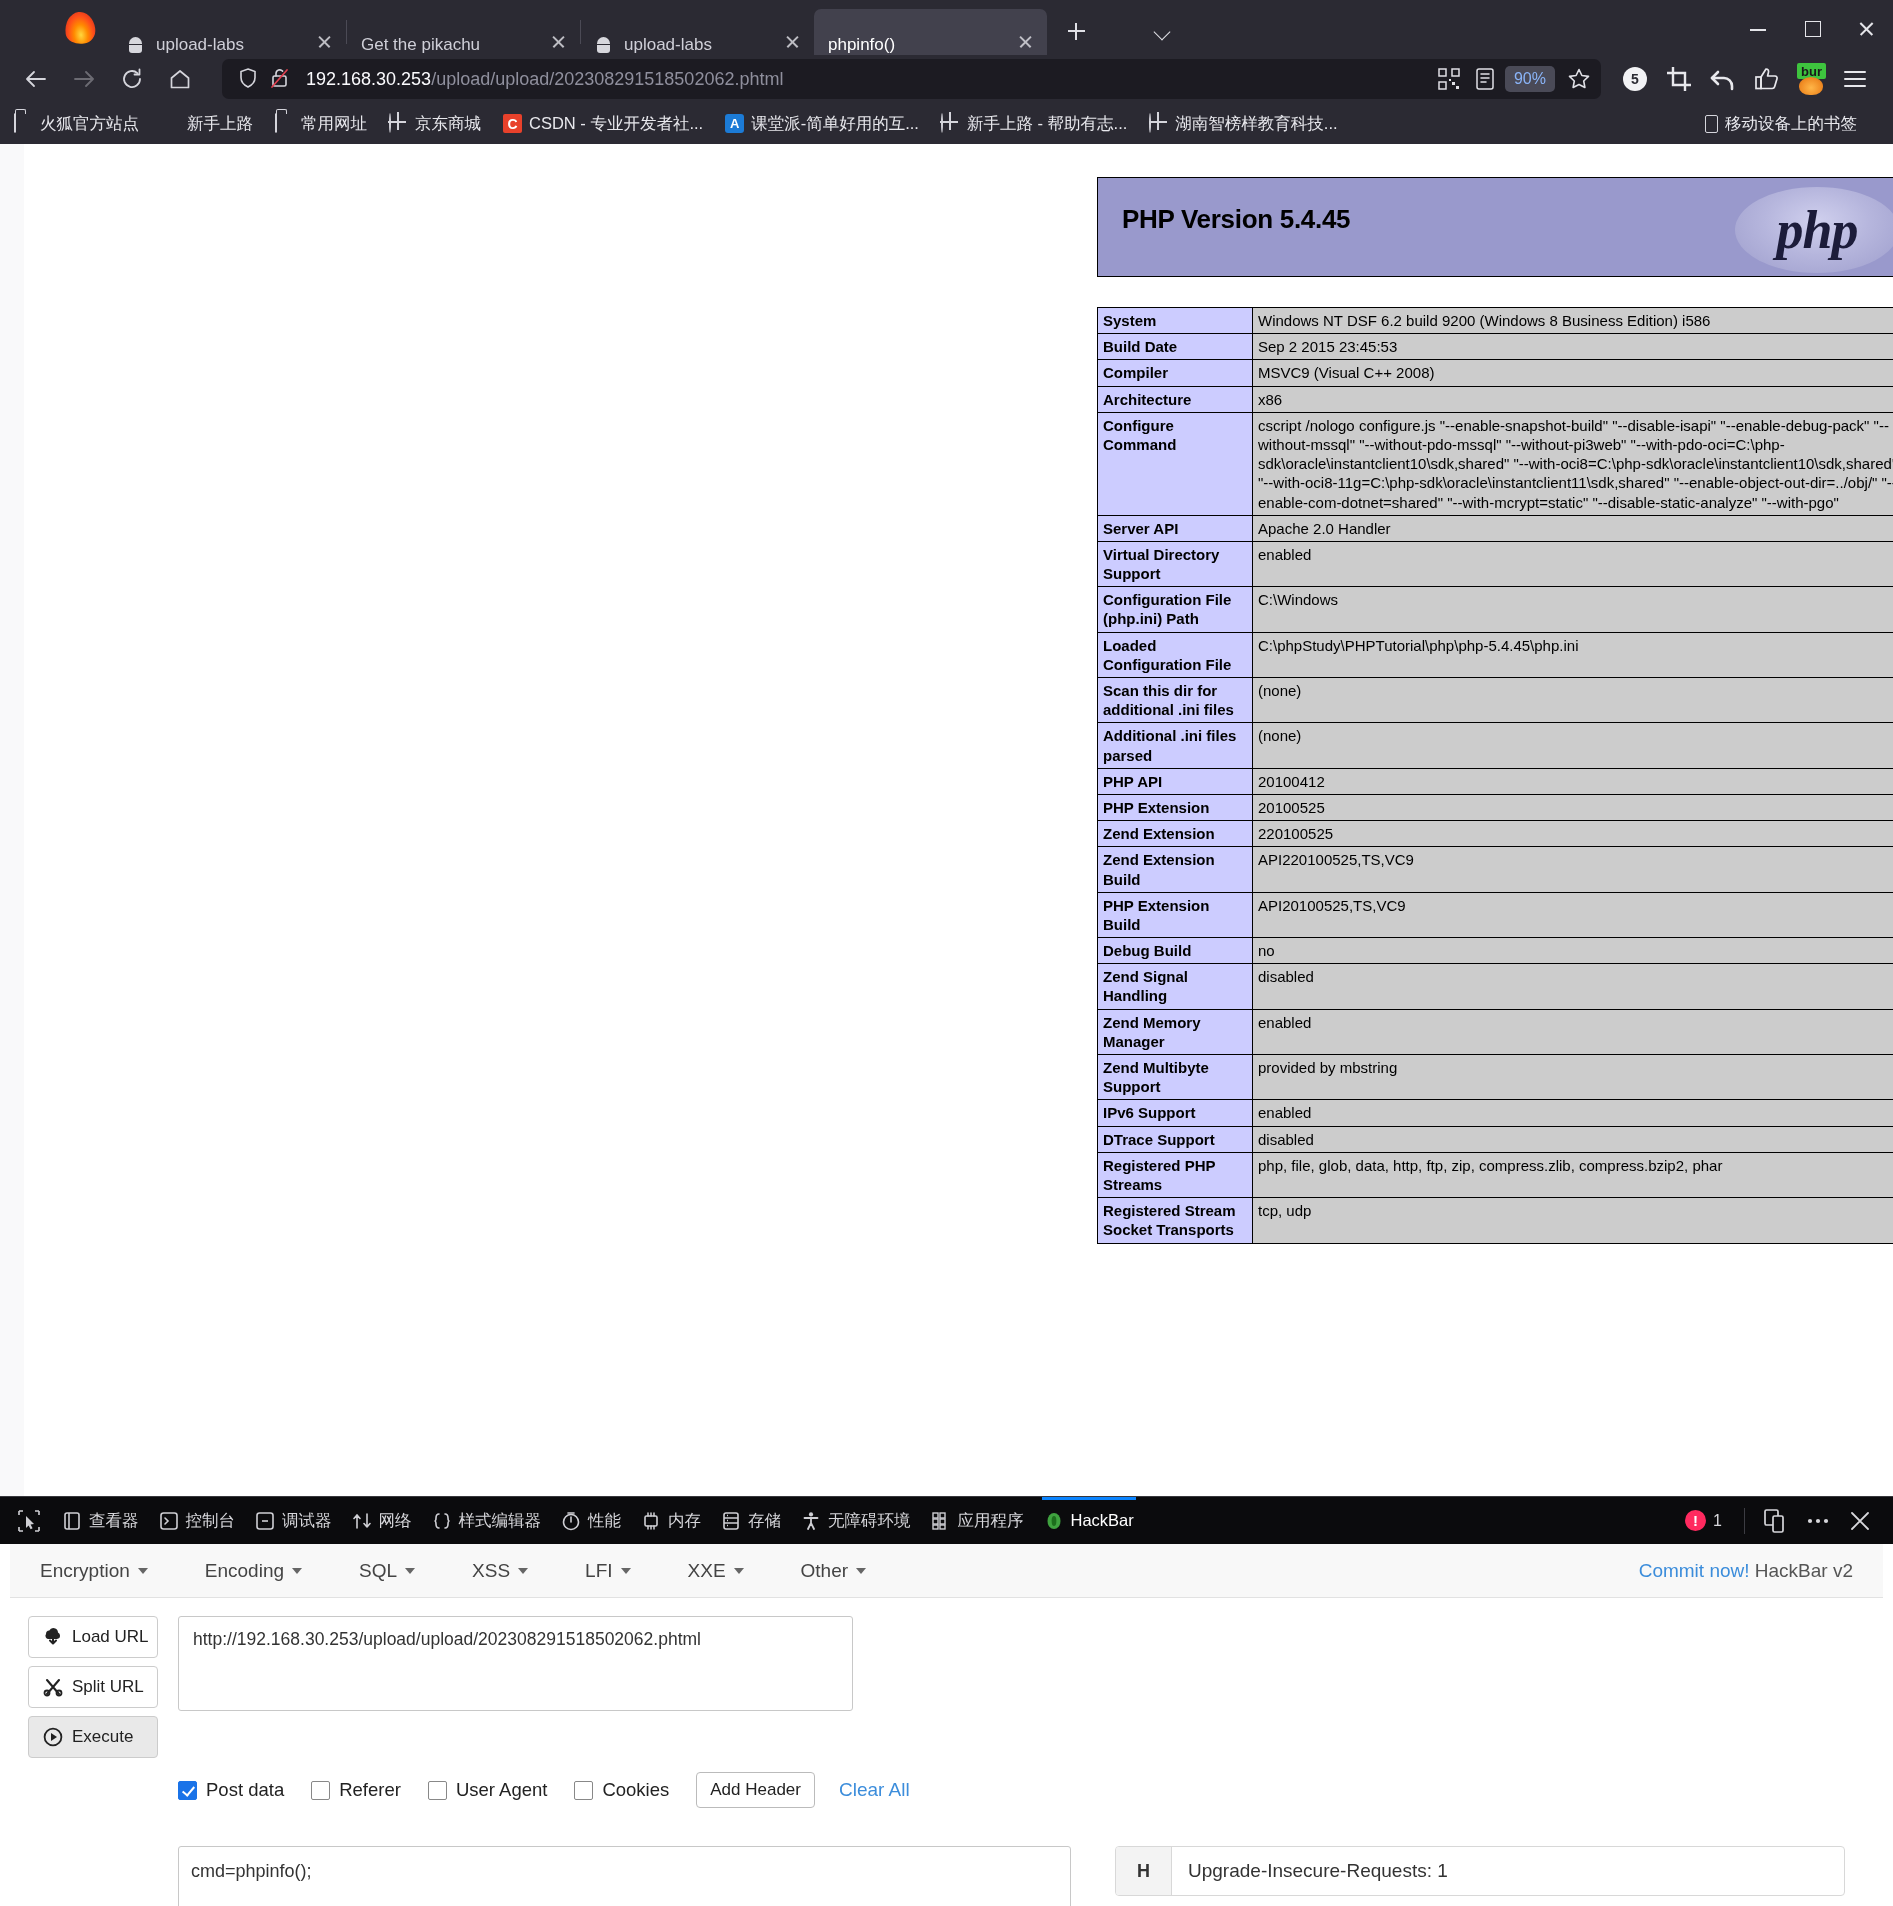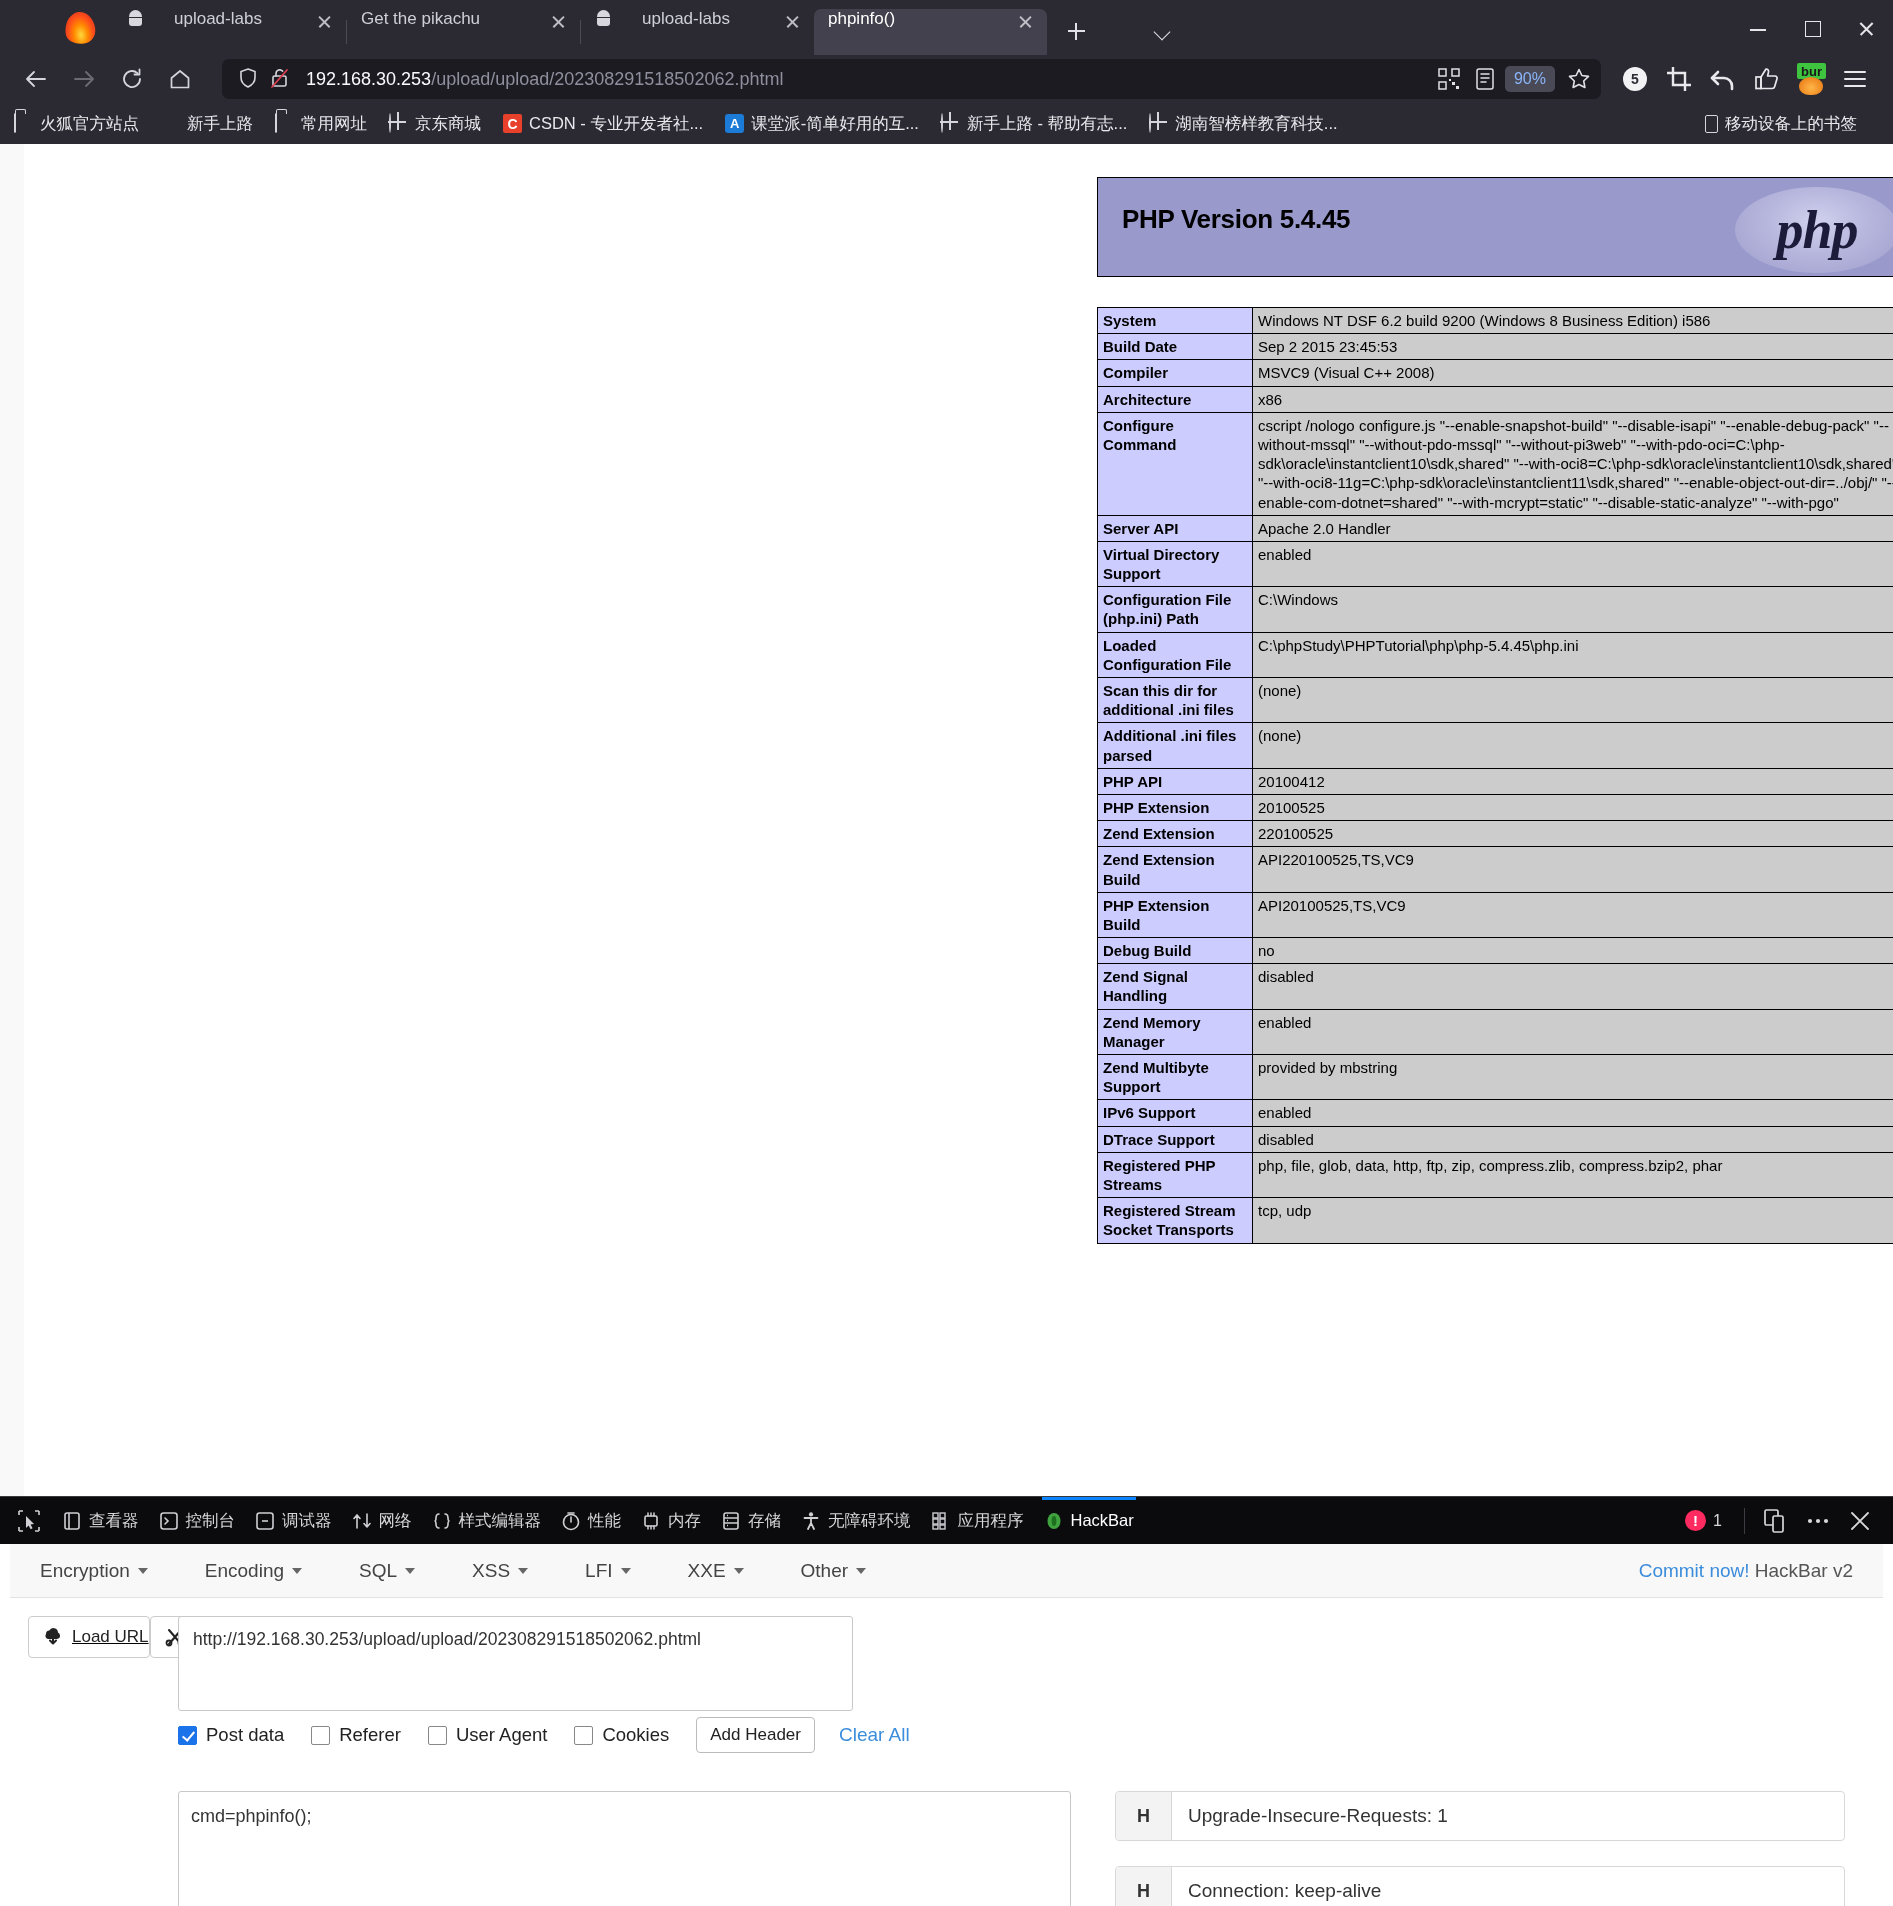--- a/index.html
+++ b/index.html
@@ -16,23 +16,23 @@
   
   #tab-strip { display:flex; align-items:flex-end; height:55px; padding-left:10px; position:relative; }
   .ff-logo { width:34px; height:34px; margin:0 14px 9px 55px; position:relative; flex:none; }
   .ff-logo .flame {
     width:30px; height:32px;
     background:radial-gradient(ellipse at 50% 72%, #ffd83d 0%, #ff8a00 32%, #ff4f1a 58%, #e23a1a 78%, #b8252f 100%);
     border-radius:52% 48% 44% 56% / 62% 58% 42% 38%;
     transform:rotate(-8deg);
   }
   .tab {
-    display:flex; align-items:flex-start; height:46px; width:233px;
+    display:flex; align-items:flex-end; height:46px; width:233px;
     border-radius:7px 7px 0 0; padding:0 8px 0 14px; color:#cfcfd8;
-    font-size:17px; position:relative; flex:none; margin-bottom:0;gap:18px;
+    font-size:17px; position:relative; flex:none; margin-bottom:0;
   }
   .tab.active { background:#42414d; color:#fff; }
   .tab .favicon { width:19px; height:19px; margin-right:10px; flex:none; position:relative; }
   .tab .tab-title { flex:1; white-space:nowrap; overflow:hidden; text-overflow:ellipsis; font-size:17px; }
   .tab .tab-close { width:26px; height:26px; flex:none; position:relative; opacity:.85; }
   .tab .tab-close::before, .tab .tab-close::after {
     content:""; position:absolute; left:5px; top:12px; width:15px; height:1.6px; background:#d7d7dd;
   }
   .tab .tab-close::before { transform:rotate(45deg); }
   .tab .tab-close::after  { transform:rotate(-45deg); }
@@ -177,21 +177,21 @@
   .hb-m .caret {
     width:0; height:0; border-left:5px solid transparent; border-right:5px solid transparent;
     border-top:6px solid #666; margin-left:8px;
   }
   .hb-commit { margin-left:auto; font-size:19px; }
   .hb-commit .lnk { color:#3c8ddb; }
   .hb-commit .ver { color:#555; }
 
   #hb-body { padding:18px 0 0 0; position:relative; }
   #hb-row1 { display:flex; padding-left:28px; }
-  #hb-buttons { display:flex; width:130px; flex:none;text-decoration:underline; }
+  #hb-buttons { display:flex; flex-direction:column; width:130px; flex:none; }
   .hb-btn {
     display:flex; align-items:center; justify-content:flex-start; height:42px; margin-bottom:8px;
     border:1px solid #ccc; border-radius:4px; background:#fff; font-size:17px; color:#222;
     padding-left:14px; white-space:nowrap;
   }
   .hb-btn.shade { background:#e9e9e9; }
   .hb-btn .bi { width:21px; height:21px; margin-right:8px; flex:none; position:relative; }
   #hb-url {
     margin-left:20px; width:675px; height:95px; border:1px solid #c8c8c8; border-radius:3px;
     font-size:17.5px; color:#333; padding:12px 14px; resize:none;

